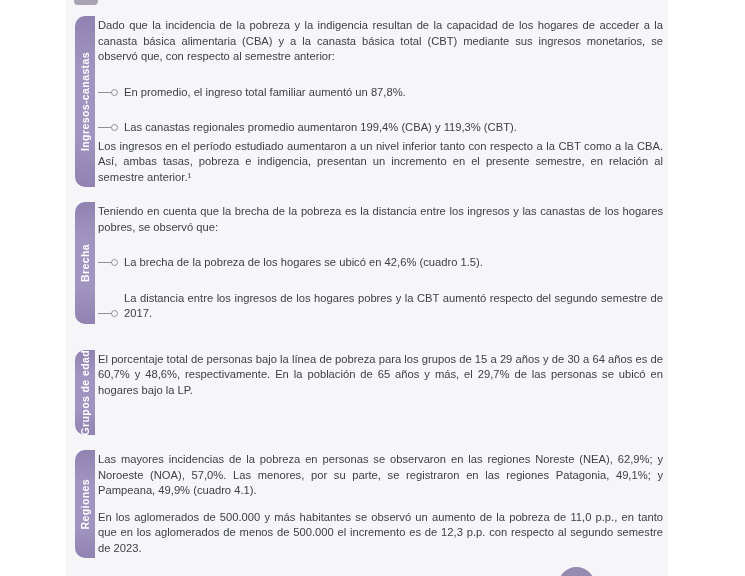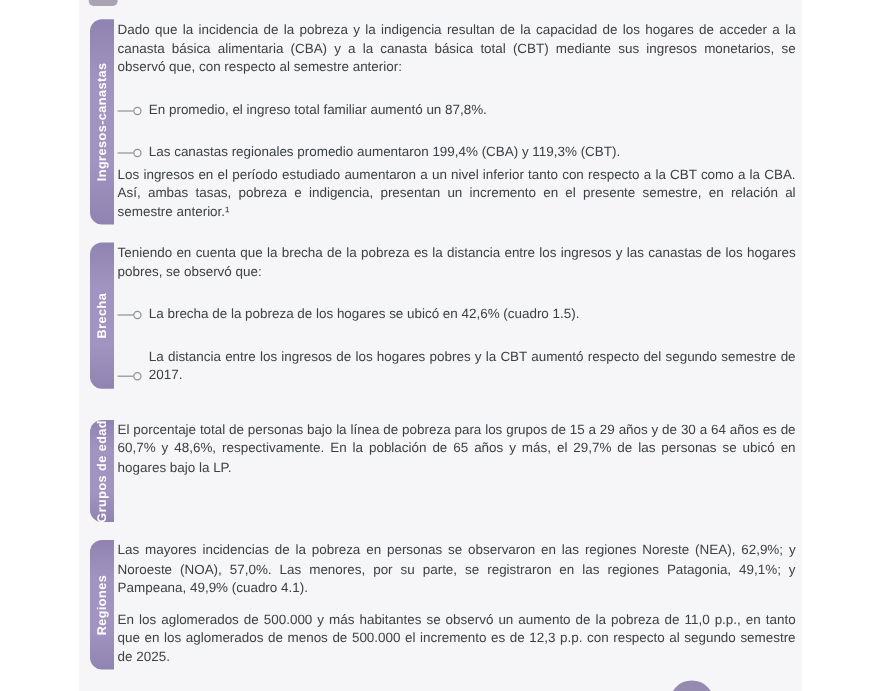--- a/index.html
+++ b/index.html
@@ -179,19 +179,19 @@
         <p class="spaced">El porcentaje total de personas bajo la línea de pobreza para los grupos de 15 a 29 años y de 30 a 64 años es de 60,7% y 48,6%, respectivamente. En la población de 65 años y más, el 29,7% de las personas se ubicó en hogares bajo la LP.</p>
       </div>
     </section>
 
     <section class="section mt-s4">
       <div class="tab">
         <span class="tab-label">Regiones</span>
       </div>
       <div class="content">
         <p>Las mayores incidencias de la pobreza en personas se observaron en las regiones Noreste (NEA), 62,9%; y Noroeste (NOA), 57,0%. Las menores, por su parte, se registraron en las regiones Patagonia, 49,1%; y Pampeana, 49,9% (cuadro 4.1).</p>
-        <p class="spaced">En los aglomerados de 500.000 y más habitantes se observó un aumento de la pobreza de 11,0 p.p., en tanto que en los aglomerados de menos de 500.000 el incremento es de 12,3 p.p. con respecto al segundo semestre de 2025.</p>
+        <p class="spaced">En los aglomerados de 500.000 y más habitantes se observó un aumento de la pobreza de 11,0 p.p., en tanto que en los aglomerados de menos de 500.000 el incremento es de 12,3 p.p. con respecto al segundo semestre de 2023.</p>
       </div>
     </section>
 
     <div class="page-circle"></div>
   </div>
 </div>
 
 </body></html>

